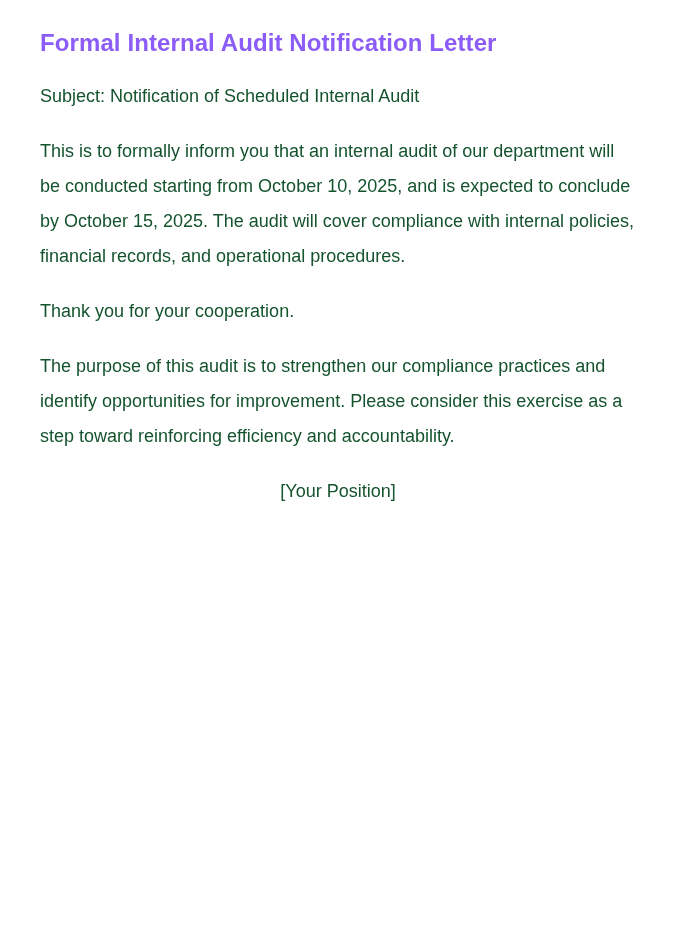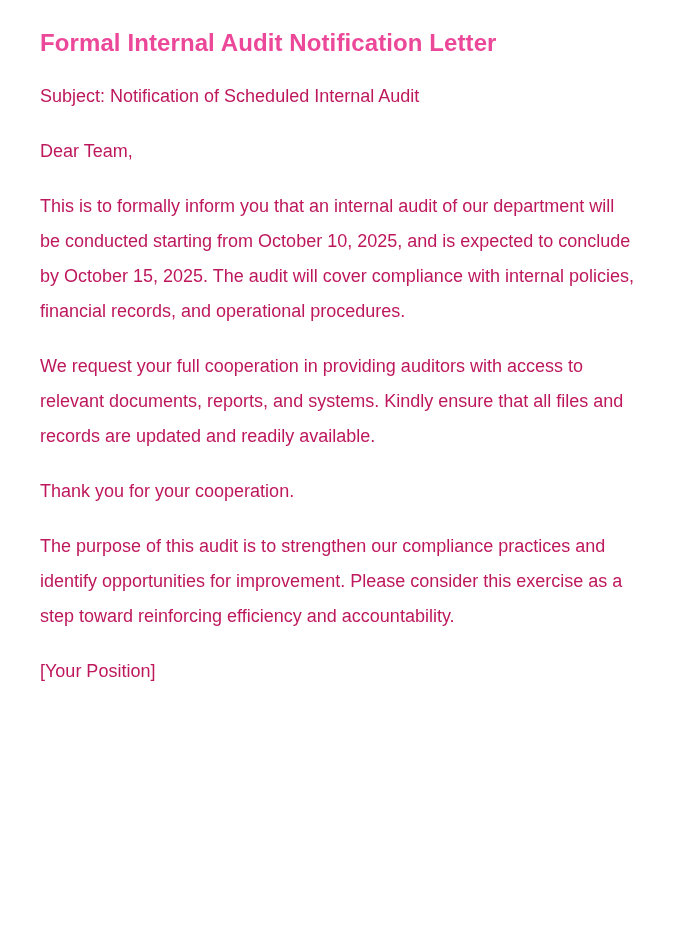--- a/index.html
+++ b/index.html
@@ -13,41 +13,39 @@
     min-height: 942px;
     background: #ffffff;
     padding: 27px 64px 40px 40px;
   }
   .letter {
     width: 596px;
   }
   .letter-title {
     font-size: 24px;
     font-weight: 700;
-    color: #ec4899;
+    color: #8b5cf6;
     line-height: 31px;
     letter-spacing: 0.1px;
     margin: 0 0 21px 0;
   }
   .letter p {
     font-size: 18px;
     font-weight: 400;
-    color: #be185d;
+    color: #14532d;
     line-height: 35px;
     margin: 0 0 20px 0;
   }
-  .letter p:last-child { margin-bottom: 0; }
+  .letter p:last-child { margin-bottom: 0; text-align: center; }
 </style>
 </head>
 <body>
 
 <div class="page">
   <div class="letter">
     <h1 class="letter-title">Formal Internal Audit Notification Letter</h1>
     <p>Subject: Notification of Scheduled Internal Audit</p>
-    <p>Dear Team,</p>
     <p>This is to formally inform you that an internal audit of our department will be conducted starting from October 10, 2025, and is expected to conclude by October 15, 2025. The audit will cover compliance with internal policies, financial records, and operational procedures.</p>
-    <p>We request your full cooperation in providing auditors with access to relevant documents, reports, and systems. Kindly ensure that all files and records are updated and readily available.</p>
     <p>Thank you for your cooperation.</p>
     <p>The purpose of this audit is to strengthen our compliance practices and identify opportunities for improvement. Please consider this exercise as a step toward reinforcing efficiency and accountability.</p>
     <p>[Your Position]</p>
   </div>
 </div>
 
 </body></html>

